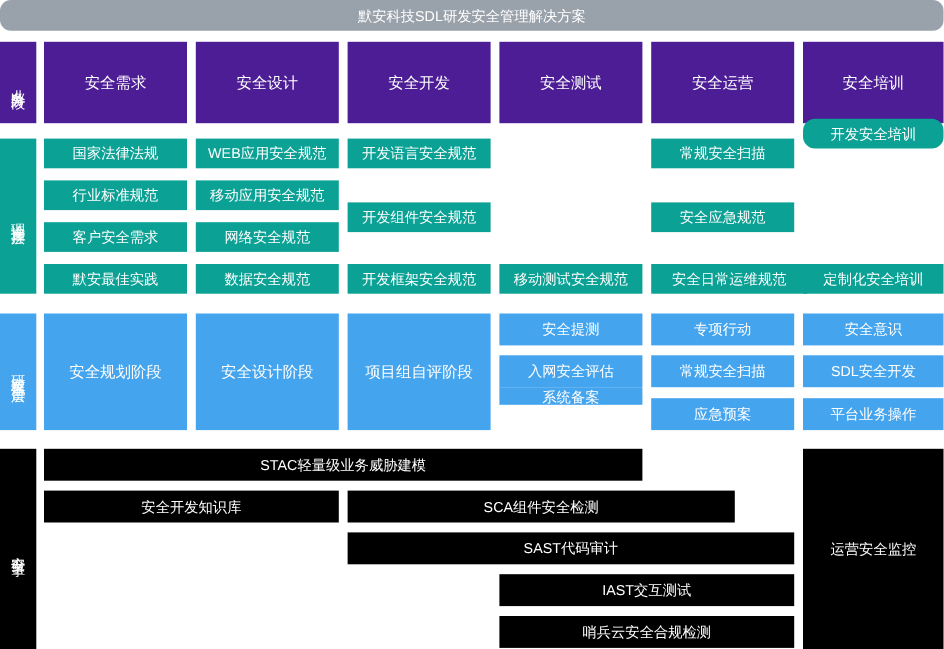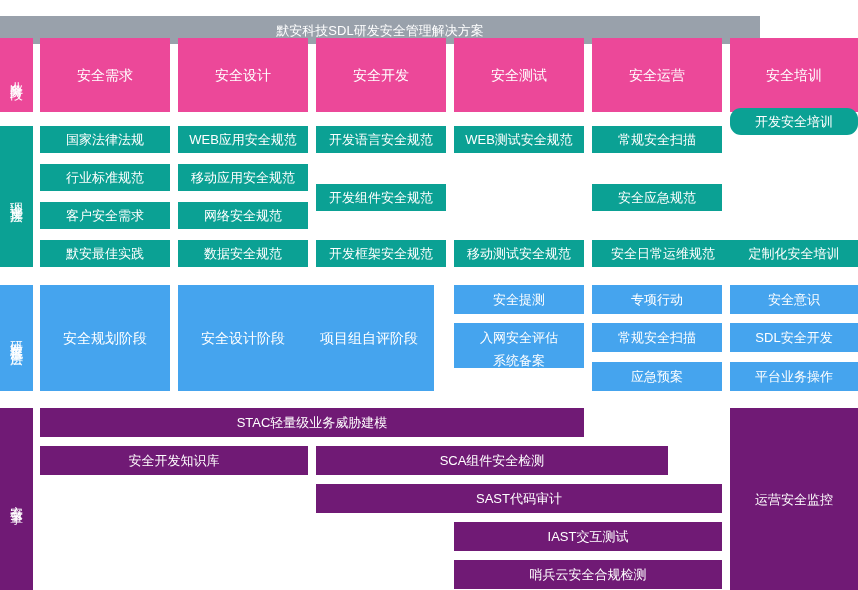--- a/index.html
+++ b/index.html
@@ -1,33 +1,33 @@
 <!DOCTYPE html>
 <html><head>
 <meta charset="utf-8">
 <style>
   html,body{margin:0;padding:0;background:#ffffff;}
   body{font-family:"Liberation Sans","DejaVu Sans",sans-serif;}
   .canvas{position:relative;width:858px;height:590px;background:#ffffff;overflow:hidden;}
   .box{position:absolute;display:flex;align-items:center;justify-content:center;
        color:#ffffff;font-size:13px;line-height:1;box-sizing:border-box;text-align:center;}
   .header{background:#99a1ab;font-size:13px;}
-  .phase{background:#ec4899;font-size:14px;}
+  .phase{background:#4c1d95;font-size:14px;}
   .theory{background:#0ba194;}
   .platform{background:#45a4ee;}
   .platform-big{font-size:14px;}
-  .engine{background:#701a75;}
+  .engine{background:#000000;}
   .vlabel{writing-mode:vertical-rl;text-orientation:upright;letter-spacing:2px;font-size:13px;}
 </style>
 </head>
 <body>
 
 <div class="canvas">
 
-  <div class="box header" style="left:0;top:16px;width:760px;height:28px;">
+  <div class="box header" style="left:0;top:0;width:858px;height:28px;border-radius:10px;">
     <span>默安科技SDL研发安全管理解决方案</span>
   </div>
 
   <div class="box phase vlabel" style="left:0;top:38px;width:33px;height:74px;">业务阶段</div>
   <div class="box phase" style="left:40px;top:38px;width:130px;height:74px;">安全需求</div>
   <div class="box phase" style="left:178px;top:38px;width:130px;height:74px;">安全设计</div>
   <div class="box phase" style="left:316px;top:38px;width:130px;height:74px;">安全开发</div>
   <div class="box phase" style="left:454px;top:38px;width:130px;height:74px;">安全测试</div>
   <div class="box phase" style="left:592px;top:38px;width:130px;height:74px;">安全运营</div>
   <div class="box phase" style="left:730px;top:38px;width:128px;height:74px;">安全培训</div>
@@ -41,35 +41,34 @@
 
   <div class="box theory" style="left:178px;top:126px;width:130px;height:27px;">WEB应用安全规范</div>
   <div class="box theory" style="left:178px;top:164px;width:130px;height:27px;">移动应用安全规范</div>
   <div class="box theory" style="left:178px;top:202px;width:130px;height:27px;">网络安全规范</div>
   <div class="box theory" style="left:178px;top:240px;width:130px;height:27px;">数据安全规范</div>
 
   <div class="box theory" style="left:316px;top:126px;width:130px;height:27px;">开发语言安全规范</div>
   <div class="box theory" style="left:316px;top:184px;width:130px;height:27px;">开发组件安全规范</div>
   <div class="box theory" style="left:316px;top:240px;width:130px;height:27px;">开发框架安全规范</div>
 
-  <div class="box theory" style="left:454px;top:126px;width:130px;height:27px;">WEB测试安全规范</div>
   <div class="box theory" style="left:454px;top:240px;width:130px;height:27px;">移动测试安全规范</div>
 
   <div class="box theory" style="left:592px;top:126px;width:130px;height:27px;">常规安全扫描</div>
   <div class="box theory" style="left:592px;top:184px;width:130px;height:27px;">安全应急规范</div>
   <div class="box theory" style="left:592px;top:240px;width:142px;height:27px;">安全日常运维规范</div>
 
   <div class="box theory" style="left:730px;top:108px;width:128px;height:27px;border-radius:11px;">开发安全培训</div>
   <div class="box theory" style="left:730px;top:240px;width:128px;height:27px;">定制化安全培训</div>
 
   <div class="box platform vlabel" style="left:0;top:285px;width:33px;height:106px;">研发流程平台层</div>
 
   <div class="box platform platform-big" style="left:40px;top:285px;width:130px;height:106px;">安全规划阶段</div>
   <div class="box platform platform-big" style="left:178px;top:285px;width:130px;height:106px;">安全设计阶段</div>
-  <div class="box platform platform-big" style="left:304px;top:285px;width:130px;height:106px;">项目组自评阶段</div>
+  <div class="box platform platform-big" style="left:316px;top:285px;width:130px;height:106px;">项目组自评阶段</div>
 
   <div class="box platform" style="left:454px;top:285px;width:130px;height:29px;">安全提测</div>
   <div class="box platform" style="left:454px;top:323px;width:130px;height:29px;">入网安全评估</div>
   <div class="box platform" style="left:454px;top:352px;width:130px;height:16px;">系统备案</div>
 
   <div class="box platform" style="left:592px;top:285px;width:130px;height:29px;">专项行动</div>
   <div class="box platform" style="left:592px;top:323px;width:130px;height:29px;">常规安全扫描</div>
   <div class="box platform" style="left:592px;top:362px;width:130px;height:29px;">应急预案</div>
 
   <div class="box platform" style="left:730px;top:285px;width:128px;height:29px;">安全意识</div>

